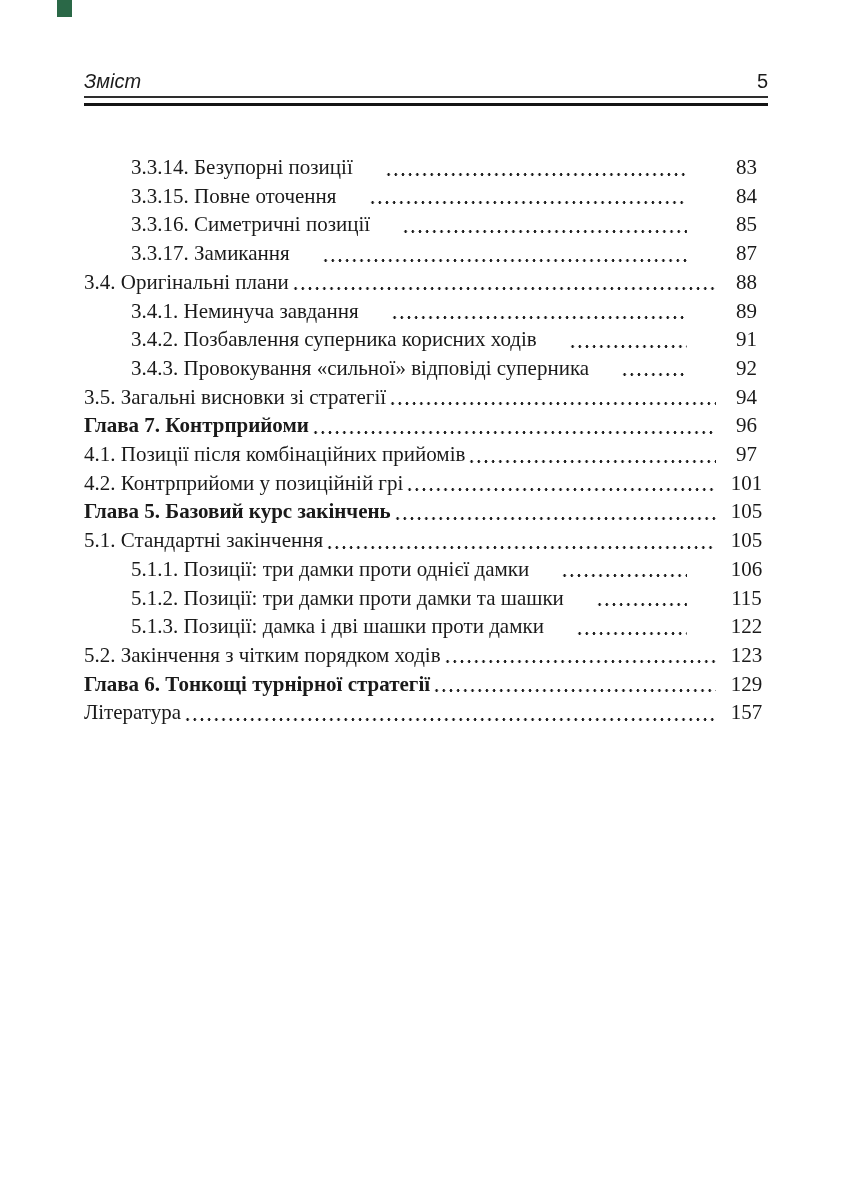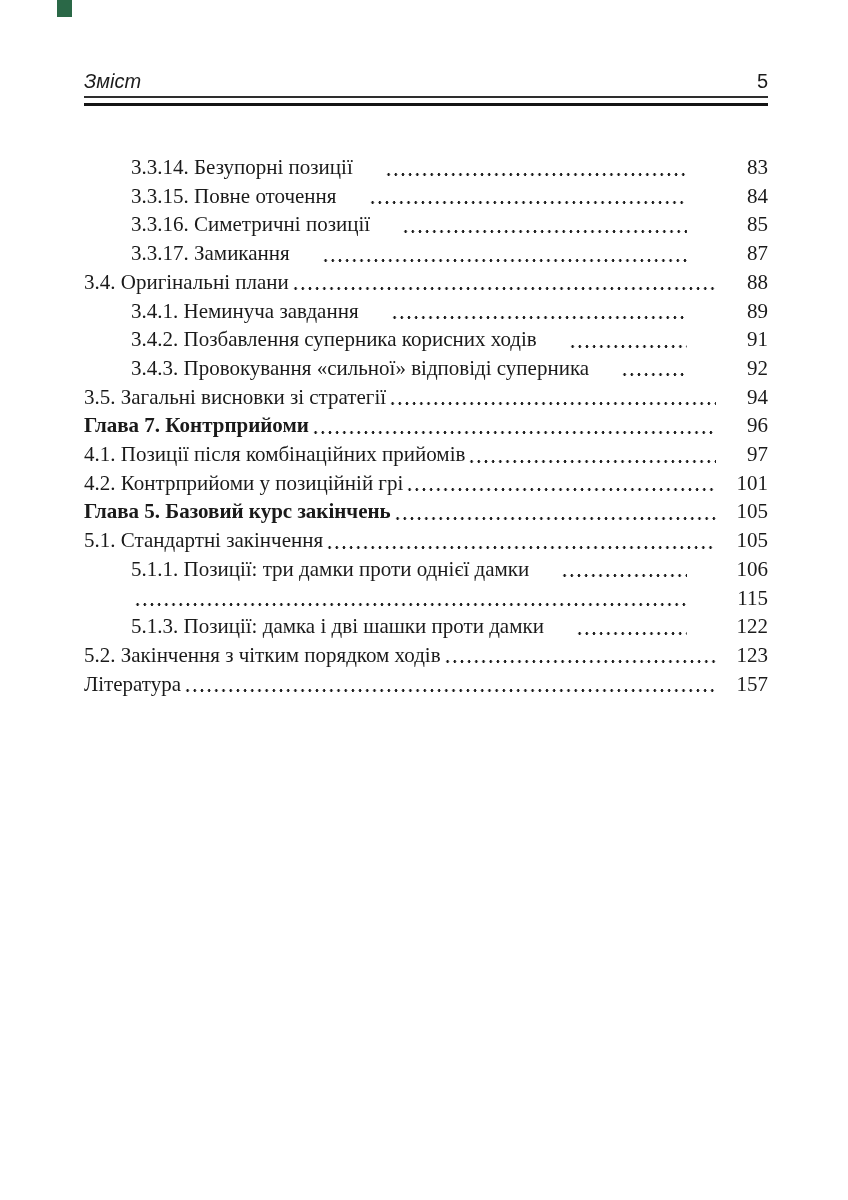--- a/index.html
+++ b/index.html
@@ -61,21 +61,21 @@
     margin-left: 3px;
     background-image: radial-gradient(circle, #1c1c1c 1.2px, rgba(0,0,0,0) 1.5px);
     background-size: 7.2px 3px;
     background-repeat: repeat-x;
     background-position: 0 19.5px;
   }
   .toc-page {
     flex: 0 0 52px;
     box-sizing: border-box;
     padding-left: 9px;
-    text-align: right;
+    text-align: center;
     white-space: nowrap;
   }
 </style>
 </head>
 <body>
 
 <div class="page">
   <div class="scan-mark" style="background: rgb(42, 104, 71);"></div>
 
   <div class="content">
@@ -157,33 +157,39 @@
           <span class="toc-label">5.1. Стандартні закінчення</span>
           <span class="toc-leader"></span>
           <span class="toc-page">105</span>
         </div>
         <div class="toc-row level-2">
           <span class="toc-label">5.1.1. Позиції: три дамки проти однієї дамки</span>
           <span class="toc-leader"></span>
           <span class="toc-page">106</span>
         </div>
         <div class="toc-row level-2">
+          <span class="toc-label">5.1.2. Позиції: три дамки проти дамки та шашки</span>
           <span class="toc-leader"></span>
           <span class="toc-page">115</span>
         </div>
         <div class="toc-row level-2">
           <span class="toc-label">5.1.3.  Позиції: дамка і дві шашки проти дамки</span>
           <span class="toc-leader"></span>
           <span class="toc-page">122</span>
         </div>
         <div class="toc-row level-1">
           <span class="toc-label">5.2. Закінчення з чітким порядком ходів</span>
           <span class="toc-leader"></span>
           <span class="toc-page">123</span>
         </div>
+        <div class="toc-row level-1 bold">
+          <span class="toc-label">Глава 6. Тонкощі турнірної стратегії</span>
+          <span class="toc-leader"></span>
+          <span class="toc-page">129</span>
+        </div>
         <div class="toc-row level-1">
           <span class="toc-label">Література</span>
           <span class="toc-leader"></span>
           <span class="toc-page">157</span>
         </div>
       </div>
 
   </div>
 </div>
 

